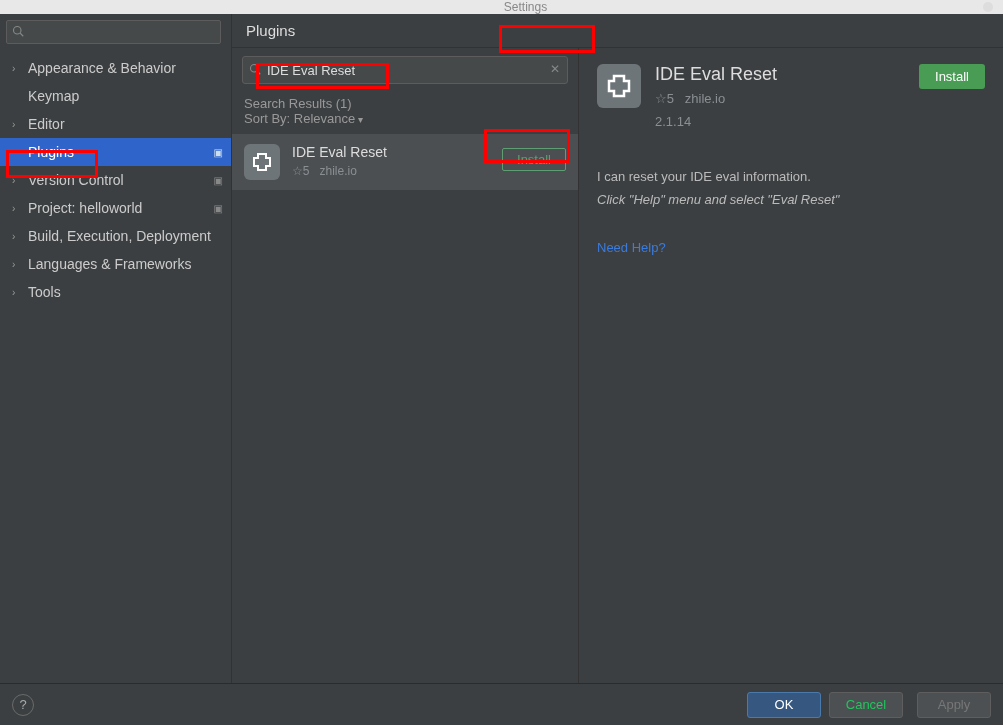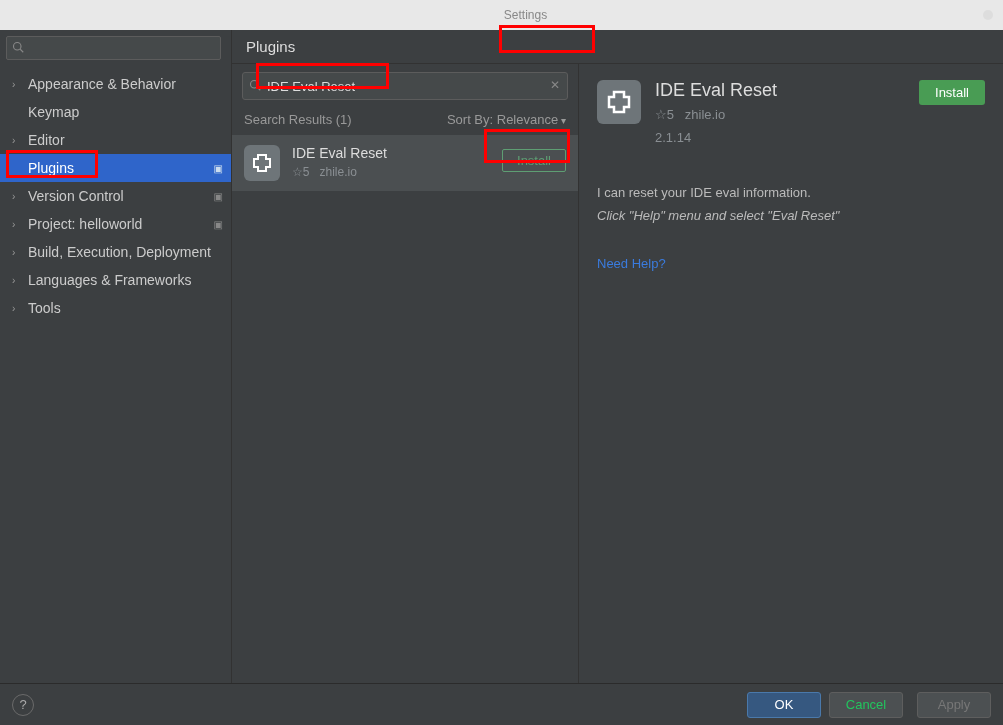--- a/index.html
+++ b/index.html
@@ -8,21 +8,21 @@
   font-size: 13px;
   background: #3c3f41;
   color: #bbbbbb;
   width: 1003px;
   height: 725px;
   overflow: hidden;
   display: flex;
   flex-direction: column;
 }
 .titlebar {
-  height: 30px;
+  height: 14px;
   background: #e8e8e8;
   color: #888;
   display: flex;
   align-items: center;
   justify-content: center;
   position: relative;
   font-size: 12px;
   padding-left: 48px;
 }
 .titlebar .close-dot {
@@ -179,20 +179,21 @@
   color: #888;
   font-size: 12px;
   cursor: pointer;
 }
 .results-bar {
   display: flex;
   justify-content: space-between;
   padding: 8px 12px;
   color: #999;
   font-size: 13px;
+  flex-direction: column;
 }
 .sortby { cursor: pointer; color: #999; }
 .sortby::after { content: " ▾"; font-size: 10px; }
 .result-item {
   display: flex;
   padding: 10px 12px;
   gap: 12px;
   background: #4b4f51;
   cursor: pointer;
 }

